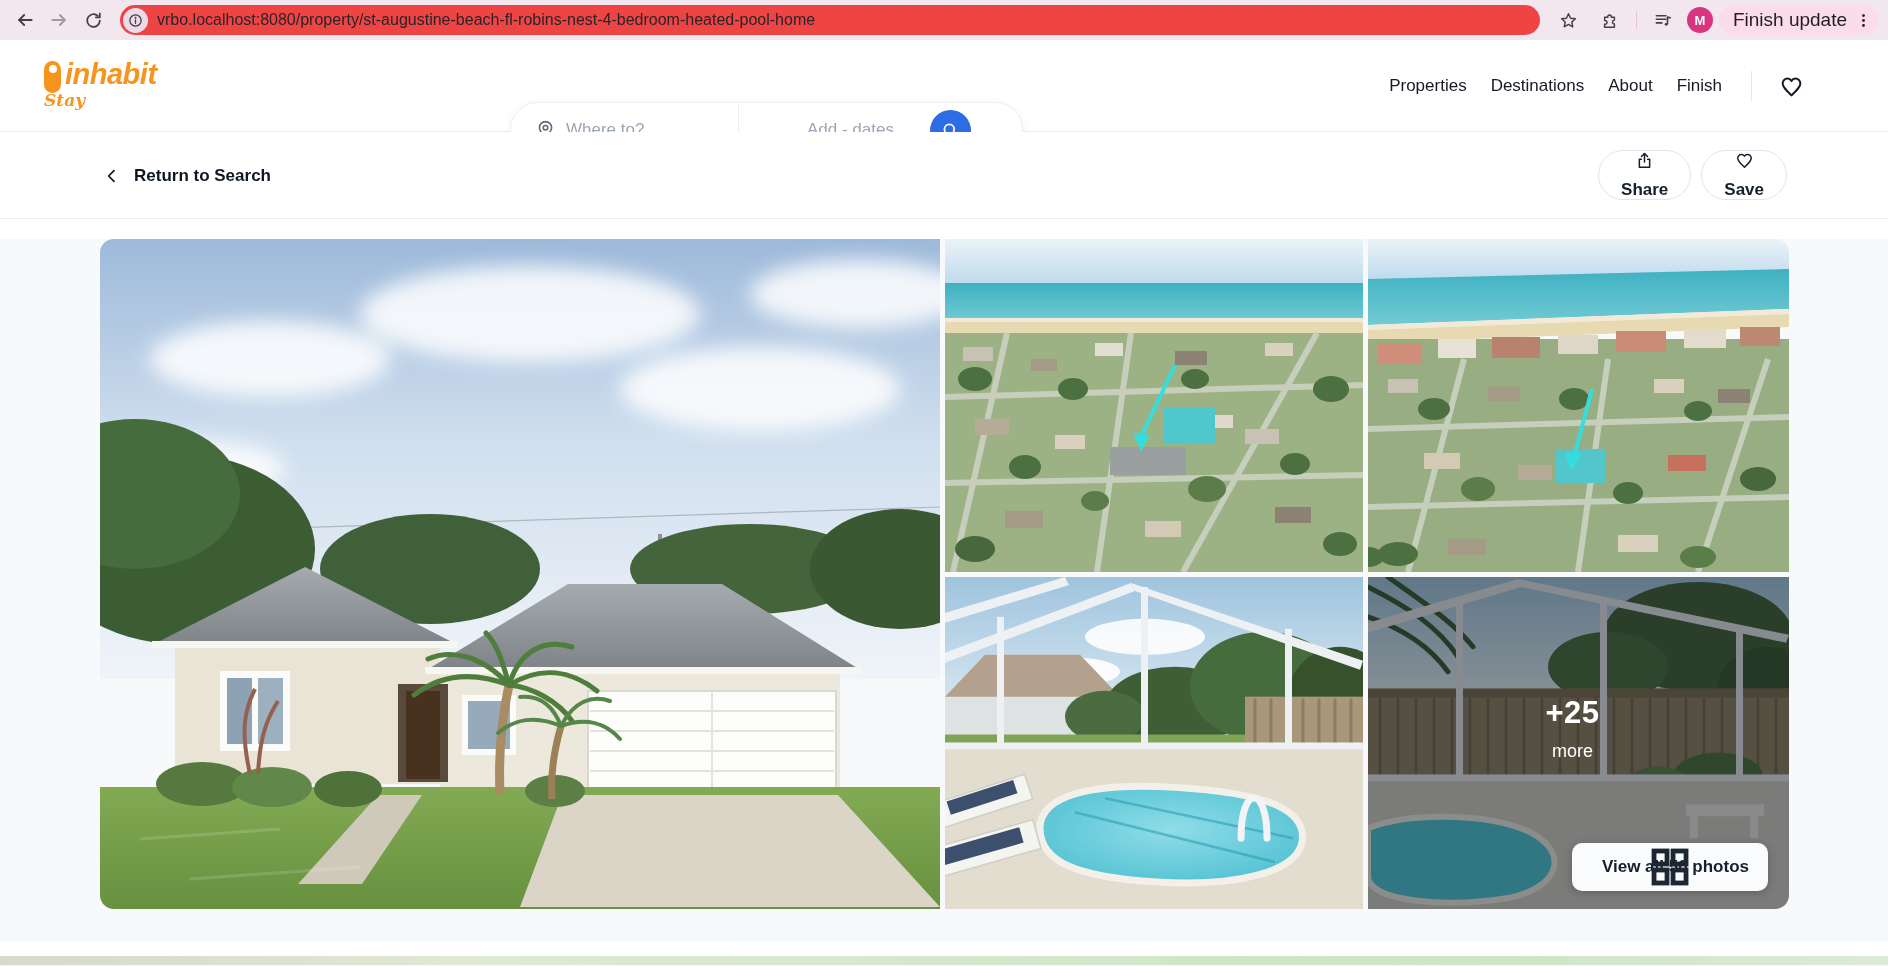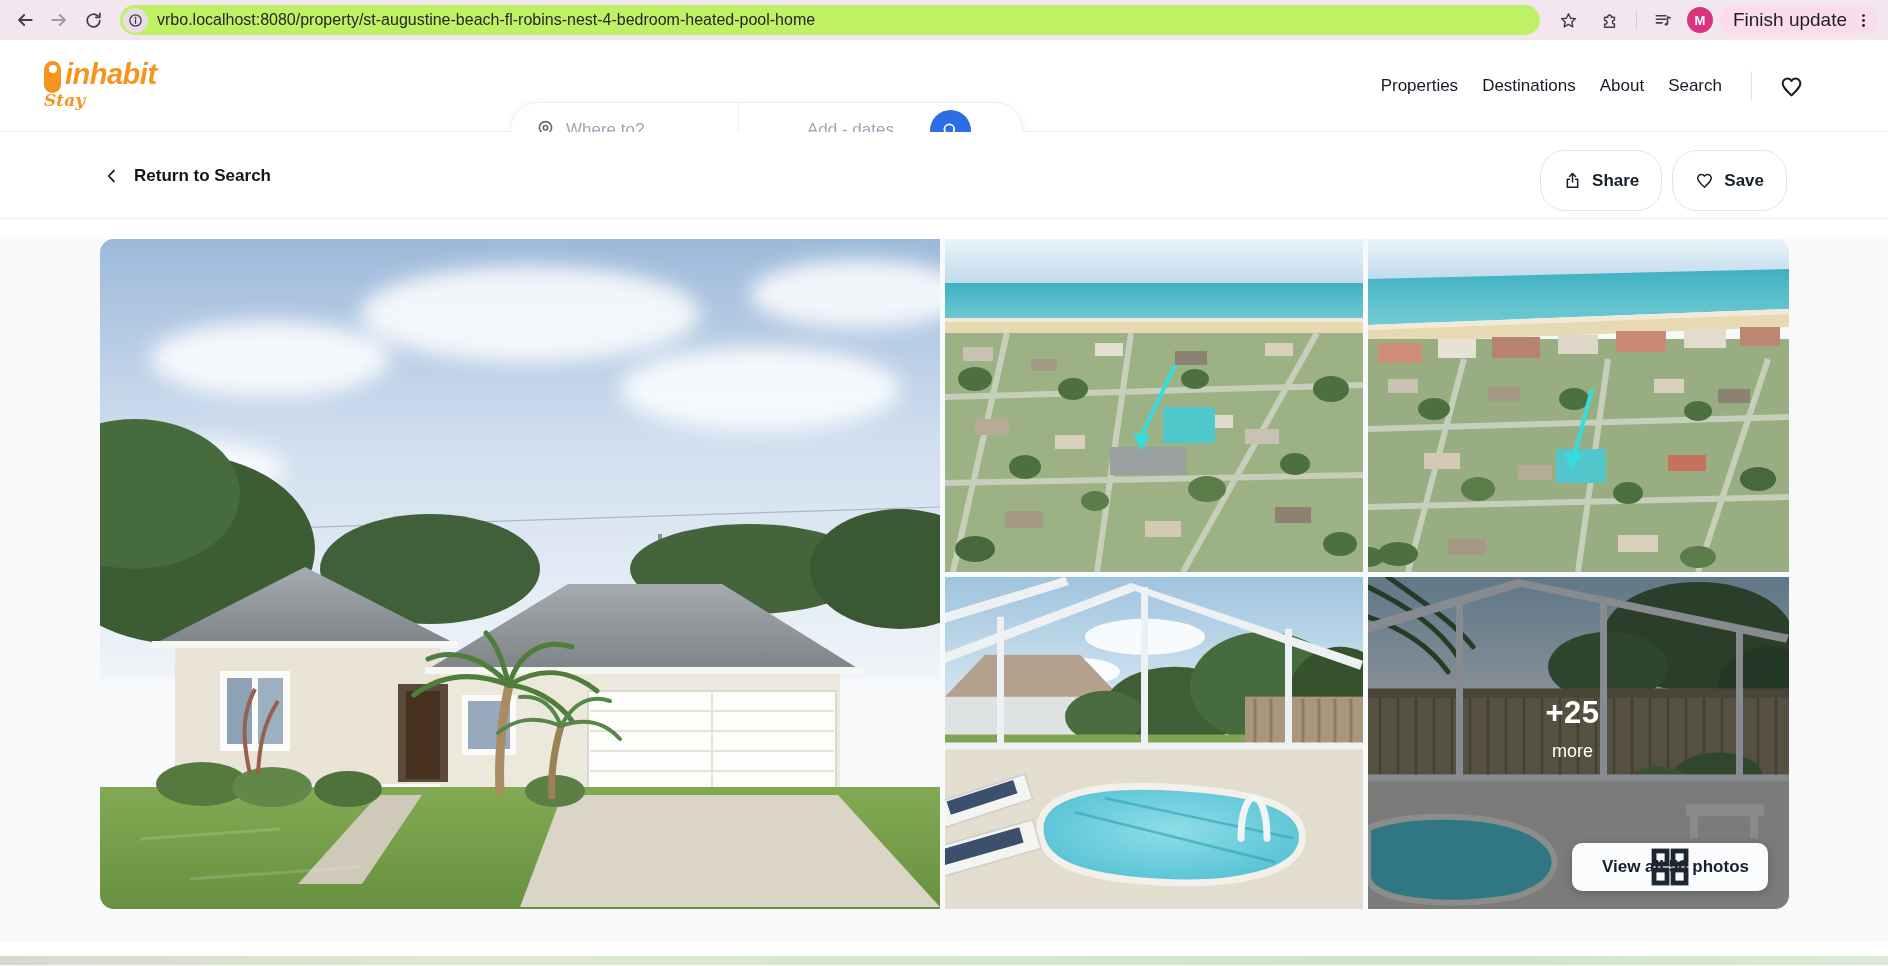--- a/index.html
+++ b/index.html
@@ -4,21 +4,21 @@
 <style>
   * { margin:0; padding:0; box-sizing:border-box; }
   html,body { width:1888px; height:966px; overflow:hidden; background:#fff;
     font-family:"Liberation Sans", sans-serif; -webkit-font-smoothing:antialiased; }
 
   
   .chrome { height:40px; background:#f2e6ef; display:flex; align-items:center; padding:0 10px 0 8px; }
   .chrome .nav-ic { width:34px; height:34px; display:flex; align-items:center; justify-content:center;
     border-radius:50%; color:#473d46; flex:0 0 auto; cursor:pointer; }
   .chrome .nav-ic.disabled { color:#a9949f; }
-  .url-pill { flex:1 1 auto; height:30px; margin:0 12px 0 10px; background:#bef264; border-radius:15px;
+  .url-pill { flex:1 1 auto; height:30px; margin:0 12px 0 10px; background:#ef4444; border-radius:15px;
     display:flex; align-items:center; padding:0 14px 0 3px; min-width:0; }
   .info-circle { width:25px; height:25px; border-radius:50%; background:#eadcE8; background:#eadce7;
     display:flex; align-items:center; justify-content:center; color:#3f3640; flex:0 0 auto; }
   .url-text { margin-left:9px; font-size:16px; color:#29242a; white-space:nowrap; overflow:hidden; }
   .chrome-right { display:flex; align-items:center; gap:6px; flex:0 0 auto; }
   .chrome-div { width:1px; height:18px; background:#e9c2d6; margin:0 4px; }
   .avatar { width:26px; height:26px; border-radius:50%; background:#d9357f; color:#fff; font-size:13px;
     font-weight:700; display:flex; align-items:center; justify-content:center; }
   .finish-pill { height:30px; background:#fadcea; border-radius:15px; display:flex; align-items:center;
     padding:0 6px 0 14px; gap:8px; cursor:pointer; }
@@ -50,23 +50,23 @@
   .nav-link { font-size:17px; font-weight:400; color:#191926; margin-left:24px; cursor:pointer; }
   .nav-sep { width:1px; height:30px; background:#e4e6ea; margin:0 27px 0 29px; }
   .wish-heart { color:#1a1a28; display:flex; cursor:pointer; }
 
   
   .toolbar { height:87px; background:#fff; border-bottom:1px solid #e9ecef; position:relative; }
   .return-link { position:absolute; left:104px; top:0; height:87px; display:flex; align-items:center;
     gap:14px; cursor:pointer; color:#0f1722; }
   .return-label { font-size:17px; font-weight:700; }
   .tb-actions { position:absolute; right:101px; top:18px; display:flex; gap:10px; }
-  .tb-btn { height:61px; border-radius:25px; border:1px solid #e1e5ea; background:#fff; display:flex;
+  .tb-btn { height:50px; border-radius:25px; border:1px solid #e1e5ea; background:#fff; display:flex;
     align-items:center; gap:10px; padding:0 22px; font-size:17px; font-weight:600; color:#15202c;
-    cursor:pointer; font-family:"Liberation Sans", sans-serif; }
+    cursor:pointer; font-family:"Liberation Sans", sans-serif;flex-direction:column; }
 
   
   .content { height:747px; background:#f7f9fb; }
   .gallery { margin:20px 0 0 100px; width:1689px; height:670px; display:grid;
     grid-template-columns:840px 418px 421px; grid-template-rows:333px 332px; gap:5px;
     border-radius:14px; overflow:hidden; }
   .tile { position:relative; overflow:hidden; cursor:pointer; }
   .tile svg { position:absolute; inset:0; width:100%; height:100%; display:block; }
   .tile-main { grid-row:1 / span 2; }
   .dark-overlay { position:absolute; inset:0; background:rgba(16,22,28,.44); }
@@ -176,21 +176,21 @@
             <path d="M15.2 15.2L20 20"></path>
           </svg>
       </span>
     </button>
   </div>
 
   <nav class="main-nav">
     <span class="nav-link">Properties</span>
     <span class="nav-link">Destinations</span>
     <span class="nav-link">About</span>
-    <span class="nav-link">Search</span>
+    <span class="nav-link">Finish</span>
     <span class="nav-sep"></span>
     <span class="wish-heart">
       <svg width="25" height="25" viewBox="0 0 24 24" fill="none" stroke="currentColor" stroke-width="1.9" stroke-linejoin="round">
           <path d="M12 20.5C7.2 16 3.5 12.8 3.5 9A4.6 4.6 0 0 1 8.2 4.4c1.6 0 3 .9 3.8 2.2A4.5 4.5 0 0 1 15.8 4.4 4.6 4.6 0 0 1 20.5 9c0 3.8-3.7 7-8.5 11.5z"></path>
         </svg>
     </span>
   </nav>
 </header>
 
 <div class="toolbar">

